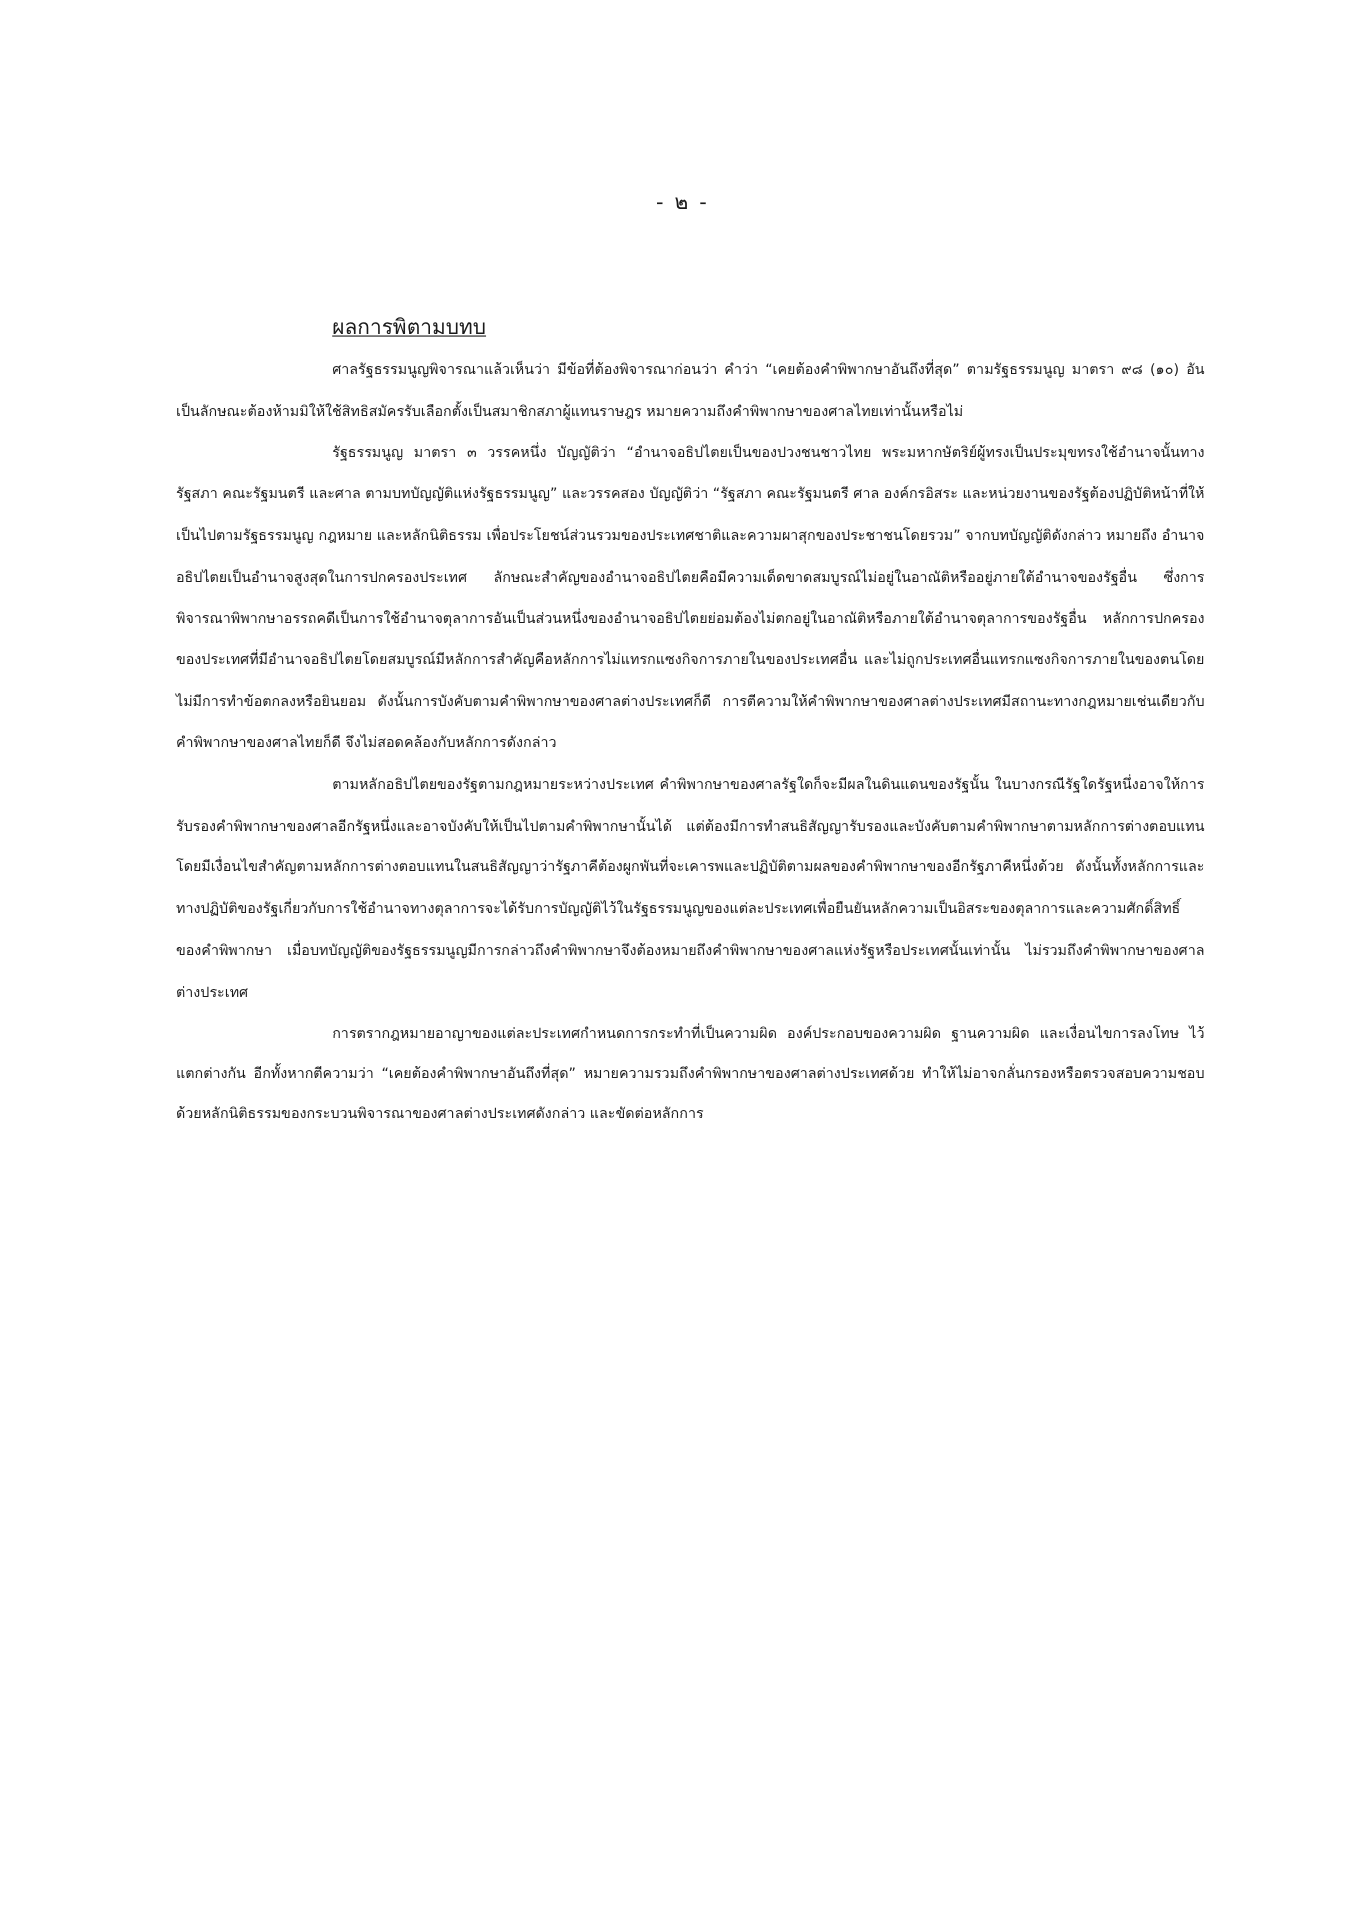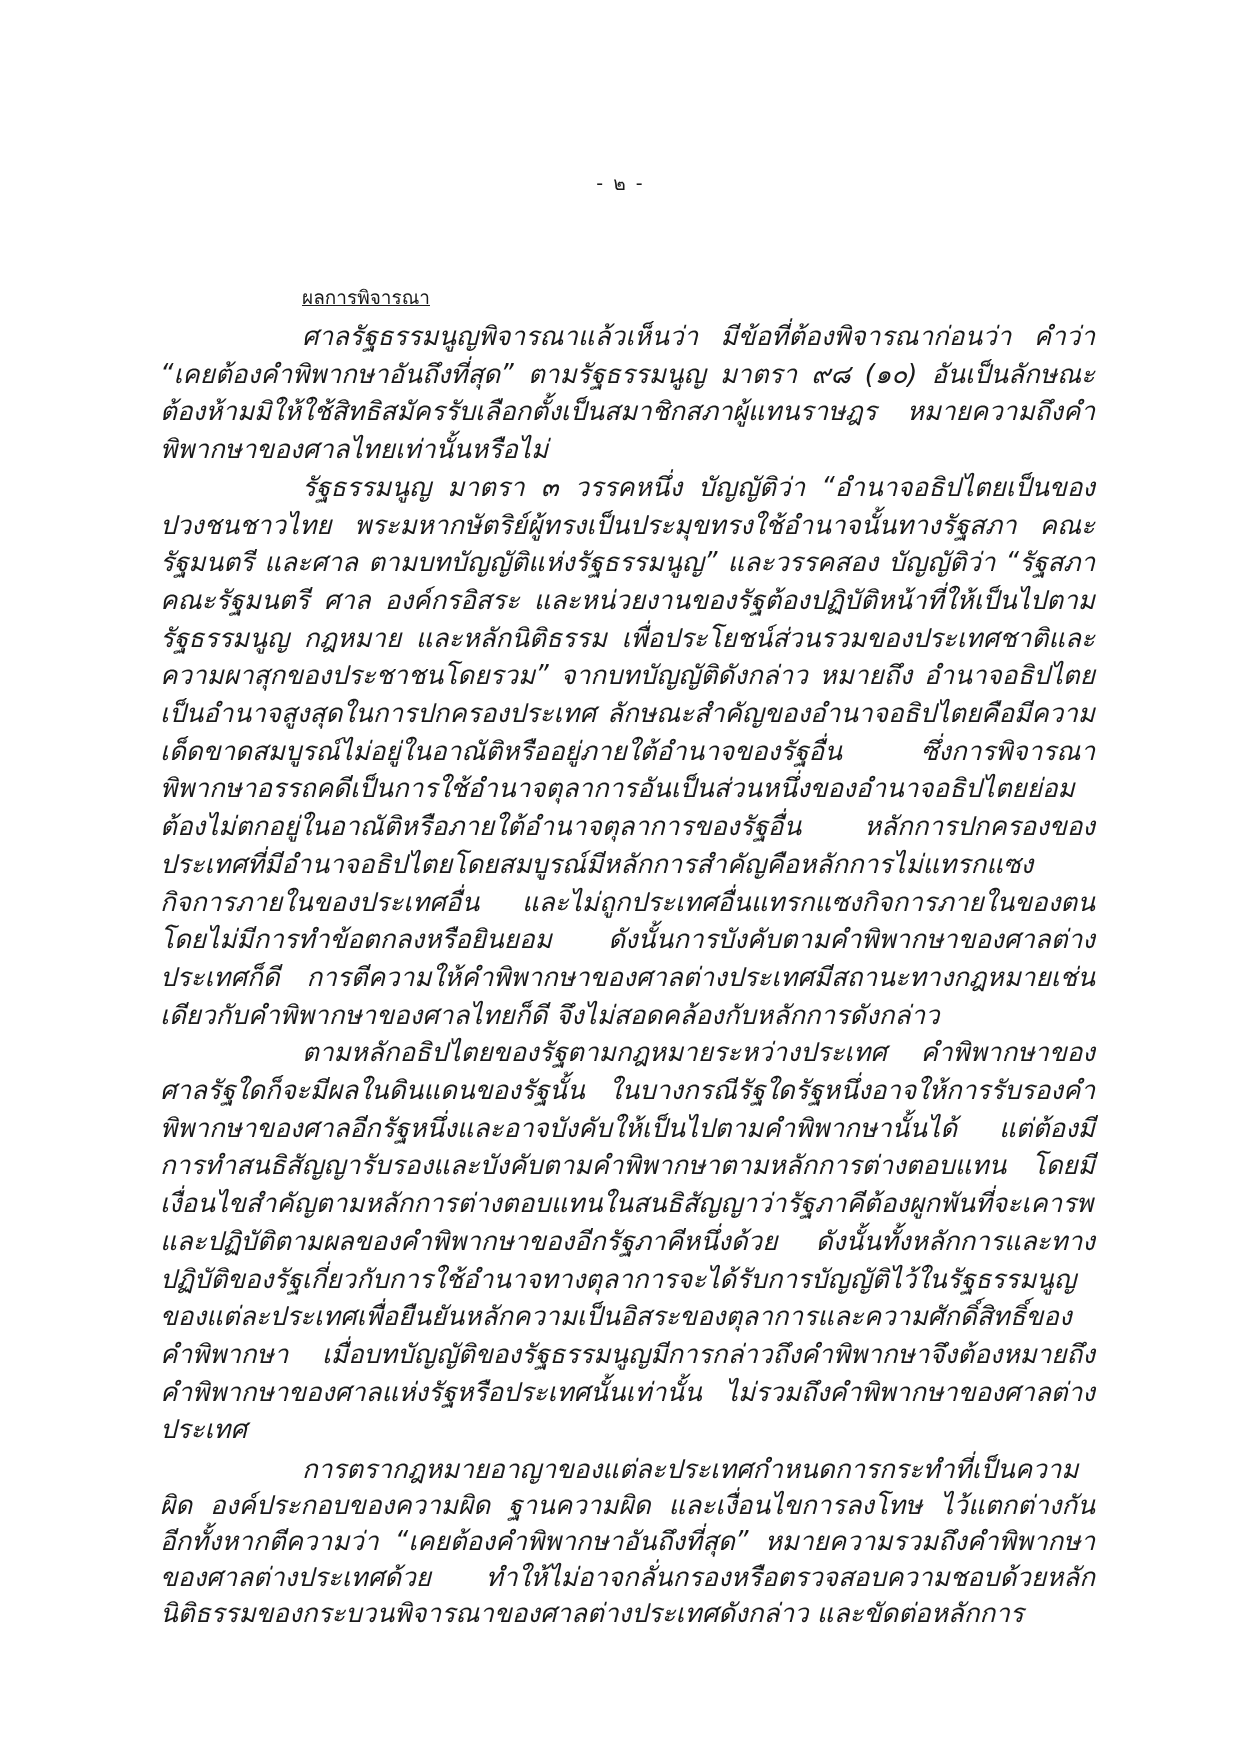--- a/index.html
+++ b/index.html
@@ -1,30 +1,30 @@
 <!DOCTYPE html>
 <html><head>
 <meta charset="utf-8">
 <style>
   html, body { margin: 0; padding: 0; background: #ffffff; }
   body { width: 1241px; height: 1755px; position: relative; overflow: hidden;
          font-family: "DejaVu Sans", "Liberation Sans", sans-serif; color: #1a1a1a; }
   .page-number { position: absolute; top: 168px; left: 0; width: 1241px; text-align: center;
                  font-size: 19px; letter-spacing: 2px; }
   .heading { position: absolute; top: 282px; left: 302px; font-size: 19px; text-decoration: underline; }
-  .body { position: absolute; top: 318px; left: 160px; width: 935px; font-size: 26px; line-height: 37.7px; font-style: italic; }
+  .body { position: absolute; top: 318px; left: 160px; width: 935px; font-size: 13px; line-height: 37.7px; }
   .para { margin: 0; text-align: justify; text-align-last: left; }
   .para .indent { display: inline-block; width: 142px; }
   .para.p5 { line-height: 36px; margin-top: 2px; }
 </style>
 </head>
 <body>
 
 <div class="page-number">- ๒ -</div>
 
-<div class="heading">ผลการพิจารณา</div>
+<div class="heading">ผลการพิตามบทบ</div>
 
 <div class="body">
   <p class="para p1"><span class="indent"></span><span>ศาลรัฐธรรมนูญพิจารณาแล้วเห็นว่า มีข้อที่ต้องพิจารณาก่อนว่า คำว่า “เคยต้องคำพิพากษาอันถึงที่สุด” ตามรัฐธรรมนูญ มาตรา ๙๘ (๑๐) อันเป็นลักษณะต้องห้ามมิให้ใช้สิทธิสมัครรับเลือกตั้งเป็นสมาชิกสภาผู้แทนราษฎร หมายความถึงคำพิพากษาของศาลไทยเท่านั้นหรือไม่</span></p>
   <p class="para p2"><span class="indent"></span><span>รัฐธรรมนูญ มาตรา ๓ วรรคหนึ่ง บัญญัติว่า “อำนาจอธิปไตยเป็นของปวงชนชาวไทย พระมหากษัตริย์ผู้ทรงเป็นประมุขทรงใช้อำนาจนั้นทางรัฐสภา คณะรัฐมนตรี และศาล ตามบทบัญญัติแห่งรัฐธรรมนูญ” และวรรคสอง บัญญัติว่า “รัฐสภา คณะรัฐมนตรี ศาล องค์กรอิสระ และหน่วยงานของรัฐต้องปฏิบัติหน้าที่ให้เป็นไปตามรัฐธรรมนูญ กฎหมาย และหลักนิติธรรม เพื่อประโยชน์ส่วนรวมของประเทศชาติและความผาสุกของประชาชนโดยรวม” จากบทบัญญัติดังกล่าว หมายถึง อำนาจอธิปไตยเป็นอำนาจสูงสุดในการปกครองประเทศ ลักษณะสำคัญของอำนาจอธิปไตยคือมีความเด็ดขาดสมบูรณ์ไม่อยู่ในอาณัติหรืออยู่ภายใต้อำนาจของรัฐอื่น ซึ่งการพิจารณาพิพากษาอรรถคดีเป็นการใช้อำนาจตุลาการอันเป็นส่วนหนึ่งของอำนาจอธิปไตยย่อมต้องไม่ตกอยู่ในอาณัติหรือภายใต้อำนาจตุลาการของรัฐอื่น หลักการปกครองของประเทศที่มีอำนาจอธิปไตยโดยสมบูรณ์มีหลักการสำคัญคือหลักการไม่แทรกแซงกิจการภายในของประเทศอื่น และไม่ถูกประเทศอื่นแทรกแซงกิจการภายในของตนโดยไม่มีการทำข้อตกลงหรือยินยอม ดังนั้นการบังคับตามคำพิพากษาของศาลต่างประเทศก็ดี การตีความให้คำพิพากษาของศาลต่างประเทศมีสถานะทางกฎหมายเช่นเดียวกับคำพิพากษาของศาลไทยก็ดี จึงไม่สอดคล้องกับหลักการดังกล่าว</span></p>
   <p class="para p3"><span class="indent"></span><span>ตามหลักอธิปไตยของรัฐตามกฎหมายระหว่างประเทศ คำพิพากษาของศาลรัฐใดก็จะมีผลในดินแดนของรัฐนั้น ในบางกรณีรัฐใดรัฐหนึ่งอาจให้การรับรองคำพิพากษาของศาลอีกรัฐหนึ่งและอาจบังคับให้เป็นไปตามคำพิพากษานั้นได้ แต่ต้องมีการทำสนธิสัญญารับรองและบังคับตามคำพิพากษาตามหลักการต่างตอบแทน โดยมีเงื่อนไขสำคัญตามหลักการต่างตอบแทนในสนธิสัญญาว่ารัฐภาคีต้องผูกพันที่จะเคารพและปฏิบัติตามผลของคำพิพากษาของอีกรัฐภาคีหนึ่งด้วย ดังนั้นทั้งหลักการและทางปฏิบัติของรัฐเกี่ยวกับการใช้อำนาจทางตุลาการจะได้รับการบัญญัติไว้ในรัฐธรรมนูญของแต่ละประเทศเพื่อยืนยันหลักความเป็นอิสระของตุลาการและความศักดิ์สิทธิ์ของคำพิพากษา เมื่อบทบัญญัติของรัฐธรรมนูญมีการกล่าวถึงคำพิพากษาจึงต้องหมายถึงคำพิพากษาของศาลแห่งรัฐหรือประเทศนั้นเท่านั้น ไม่รวมถึงคำพิพากษาของศาลต่างประเทศ</span></p>
   <p class="para p5"><span class="indent"></span><span>การตรากฎหมายอาญาของแต่ละประเทศกำหนดการกระทำที่เป็นความผิด องค์ประกอบของความผิด ฐานความผิด และเงื่อนไขการลงโทษ ไว้แตกต่างกัน อีกทั้งหากตีความว่า “เคยต้องคำพิพากษาอันถึงที่สุด” หมายความรวมถึงคำพิพากษาของศาลต่างประเทศด้วย ทำให้ไม่อาจกลั่นกรองหรือตรวจสอบความชอบด้วยหลักนิติธรรมของกระบวนพิจารณาของศาลต่างประเทศดังกล่าว และขัดต่อหลักการ</span></p>
 </div>
 
 </body></html>

